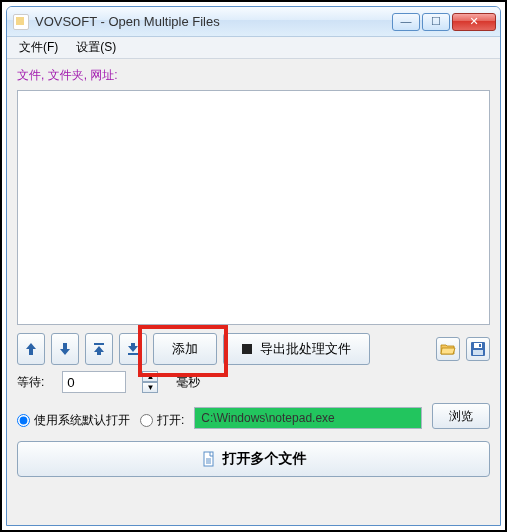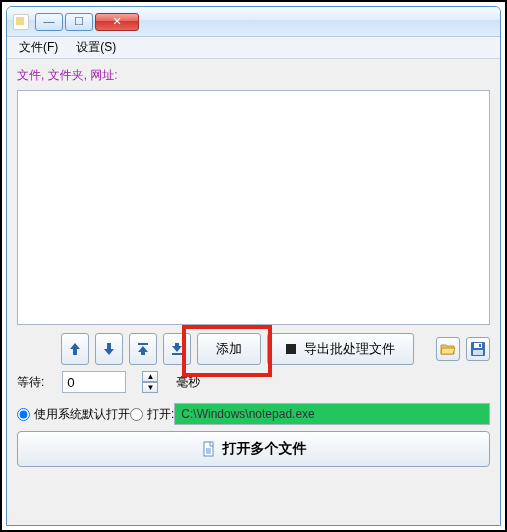--- a/index.html
+++ b/index.html
@@ -11,49 +11,50 @@
 .titlebar .app-icon::after { content: ""; position: absolute; top: 2px; left: 2px; right: 4px; bottom: 4px; background: #f5d78a; }
 .titlebar .title { flex: 1; color: #333; font-size: 13px; }
 .win-controls { display: flex; gap: 2px; }
 .win-btn { width: 28px; height: 18px; border: 1px solid #5a8fc8; border-radius: 3px; background: linear-gradient(#f3f9ff,#cde4fa); display: flex; align-items: center; justify-content: center; color: #3b5d80; cursor: pointer; font-size: 11px; line-height: 1; }
 .win-btn.close { background: linear-gradient(#f7a4a0,#e5655c 45%,#d8382e 46%,#e5655c); border-color: #a03028; color: #fff; width: 44px; }
 .menubar { height: 22px; background: #f0f3f7; display: flex; align-items: center; padding: 0 4px; gap: 2px; border-bottom: 1px solid #d0d7e0; text-align: right; }
 .menu-item { padding: 2px 8px; cursor: pointer; }
 .client { flex: 1; background: #f0f0f0; padding: 8px 10px; display: flex; flex-direction: column; gap: 6px; }
 .label-row { font-size: 12px; color: #a21caf; }
 .textarea { width: 100%; height: 235px; border: 1px solid #aab5c3; background: #fff; resize: none; outline: none; padding: 4px; font-family: inherit; font-size: 12px; }
-.toolbar { display: flex; align-items: center; gap: 6px; margin-top: 2px; margin-left: 44px; }
+.toolbar { display: flex; align-items: center; gap: 6px; margin-top: 2px; }
 .icon-btn { width: 28px; height: 32px; border: 1px solid #8fa6bd; background: linear-gradient(#fdfefe,#e3ebf3); border-radius: 3px; display: flex; align-items: center; justify-content: center; cursor: pointer; font-size: 16px; color: #2c64a8; }
 .icon-btn svg { width: 16px; height: 16px; }
 .text-btn { height: 32px; padding: 0 18px; border: 1px solid #8fa6bd; background: linear-gradient(#fdfefe,#e3ebf3); border-radius: 3px; cursor: pointer; font-size: 13px; display: flex; align-items: center; gap: 4px; }
 .highlight-box { position: absolute; border: 4px solid #e2231a; pointer-events: none; }
 .row2 { position: relative; }
 .wait-row { display: flex; align-items: center; gap: 18px; }
 .wait-input { width: 64px; height: 22px; border: 1px solid #aab5c3; padding: 0 4px; background: #fff; }
 .spinner { display: flex; flex-direction: column; margin-left: -2px; }
 .spin { width: 16px; height: 11px; border: 1px solid #8fa6bd; background: linear-gradient(#fdfefe,#e3ebf3); font-size: 8px; display: flex; align-items: center; justify-content: center; cursor: pointer; }
-.radio-row { display: flex; align-items: center; margin-top: 4px; }
+.radio-row { display: flex; align-items: flex-end; gap: 10px; margin-top: 4px; }
 .radio-row label { display: flex; align-items: center; gap: 4px; cursor: pointer; }
 .path-input { flex: 1; height: 22px; border: 1px solid #aab5c3; background: #22c55e; padding: 0 6px; font-size: 12px; color: #333; }
 .browse-btn { height: 26px; padding: 0 16px; border: 1px solid #8fa6bd; background: linear-gradient(#fdfefe,#e3ebf3); border-radius: 3px; cursor: pointer; font-size: 12px; }
-.big-btn { width: 100%; height: 36px; border: 1px solid #8fa6bd; background: linear-gradient(#fdfefe,#e3ebf3); border-radius: 4px; cursor: pointer; font-size: 14px; font-weight: bold; display: flex; align-items: center; justify-content: center; gap: 6px; }
+.big-btn { width: 100%; height: 36px; border: 1px solid #8fa6bd; background: linear-gradient(#fdfefe,#e3ebf3); border-radius: 4px; cursor: pointer; font-size: 14px; font-weight: bold; display: flex; align-items: center; justify-content: center; gap: 6px; margin-top: 6px; }
 .folder-icon { width: 16px; height: 14px; display: inline-block; }
 .save-icon { width: 16px; height: 16px; display: inline-block; }
 .spacer { flex: 1; }
 .small-icon-btn { width: 24px; height: 24px; border: 1px solid #8fa6bd; background: linear-gradient(#fdfefe,#e3ebf3); border-radius: 3px; display: flex; align-items: center; justify-content: center; cursor: pointer; }
 .arrow-up { fill: #2c64a8; }
 .export-square { width: 10px; height: 10px; background: #222; display: inline-block; margin-right: 4px; }
 </style>
 </head>
 <body>
 
 <div class="outer-border">
 <div class="window">
   <div class="titlebar">
     <span class="app-icon"></span>
+    <span class="title">VOVSOFT - Open Multiple Files</span>
     <div class="win-controls">
       <div class="win-btn">—</div>
       <div class="win-btn">☐</div>
       <div class="win-btn close">✕</div>
     </div>
   </div>
 
   <div class="menubar">
     <div class="menu-item">文件(F)</div>
     <div class="menu-item">设置(S)</div>
@@ -124,20 +125,21 @@
     <div class="radio-row">
       <label>
         <input type="radio" name="openmode" checked="" style="">
         <span>使用系统默认打开</span>
       </label>
       <label>
         <input type="radio" name="openmode" style="">
         <span>打开:</span>
       </label>
       <input class="path-input" value="C:\Windows\notepad.exe" style="">
+      <button class="browse-btn"><span>浏览</span></button>
     </div>
 
     <button class="big-btn">
       <svg width="16" height="16" viewBox="0 0 16 16">
             <rect x="3" y="1" width="9" height="14" fill="#fff" stroke="#5a8fc8"></rect>
             <path d="M9 1v4h3" fill="none" stroke="#5a8fc8"></path>
             <line x1="5" y1="8" x2="10" y2="8" stroke="#5a8fc8"></line>
             <line x1="5" y1="10" x2="10" y2="10" stroke="#5a8fc8"></line>
             <line x1="5" y1="12" x2="10" y2="12" stroke="#5a8fc8"></line>
           </svg>

